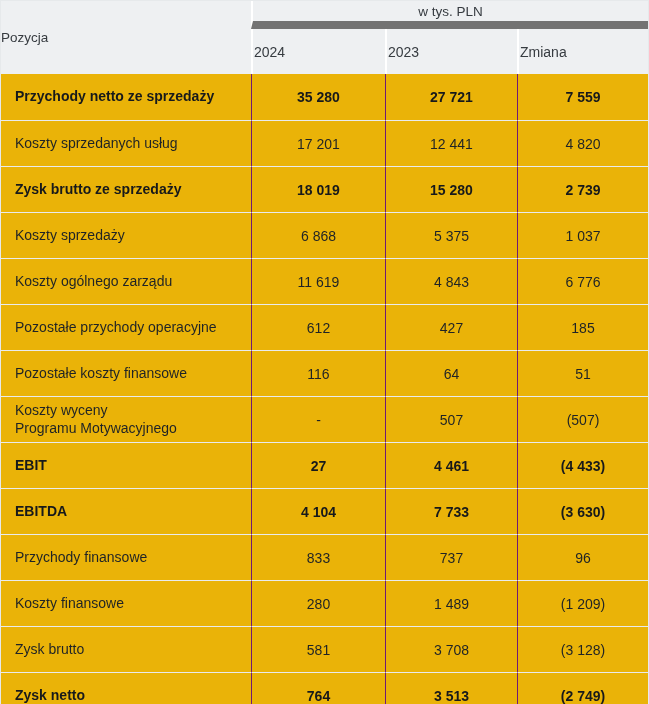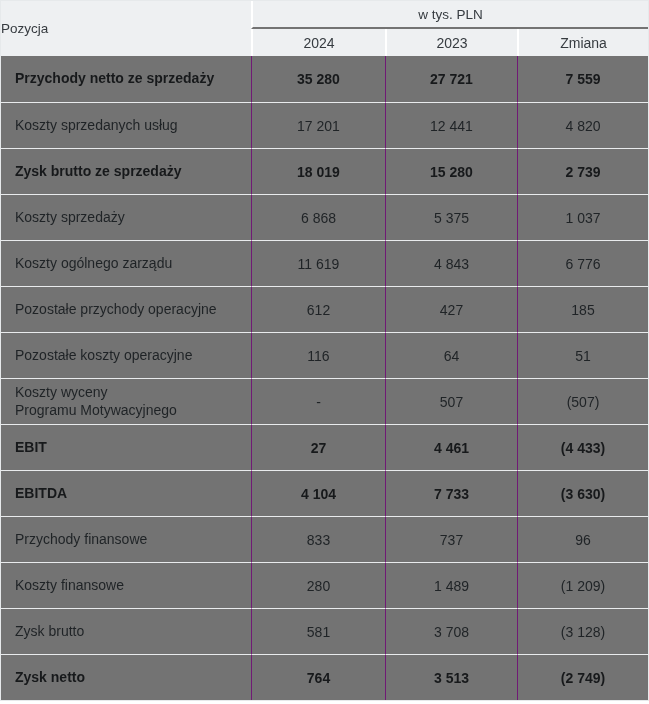--- a/index.html
+++ b/index.html
@@ -40,38 +40,38 @@
     text-align: left;
     padding-left: 0;
     vertical-align: middle;
     font-size: 13.5px;
   }
   th.h-unit {
     height: 28px;
     text-align: center;
     vertical-align: middle;
     border-left: 2px solid #ffffff;
-    border-bottom: 2px solid #737373;
+    border-bottom: 8px solid #737373;
     font-size: 13.5px;
   }
   th.h-year {
-    height: 27px;
-    text-align: center;
+    height: 45px;
+    text-align: left;
     vertical-align: middle;
     border-left: 2px solid #ffffff;
     font-size: 14px;
   }
 
   
   tbody td {
     height: 46px;
     box-sizing: border-box;
     vertical-align: middle;
     border-top: 1px solid #e9ebed;
-    background: #737373;
+    background: #eab308;
   }
   tbody tr:first-child td { border-top: none; }
   td.label {
     text-align: left;
     padding-left: 14px;
     white-space: pre-line;
     line-height: 1.25;
   }
   tr.indent td.label { }
   td.num {
@@ -133,21 +133,21 @@
         <td class="num">4 843</td>
         <td class="num">6 776</td>
       </tr>
       <tr class="indent">
         <td class="label">Pozostałe przychody operacyjne</td>
         <td class="num">612</td>
         <td class="num">427</td>
         <td class="num">185</td>
       </tr>
       <tr class="indent">
-        <td class="label">Pozostałe koszty operacyjne</td>
+        <td class="label">Pozostałe koszty finansowe</td>
         <td class="num">116</td>
         <td class="num">64</td>
         <td class="num">51</td>
       </tr>
       <tr class="indent">
         <td class="label">Koszty wyceny
 Programu Motywacyjnego</td>
         <td class="num">-</td>
         <td class="num">507</td>
         <td class="num">(507)</td>

